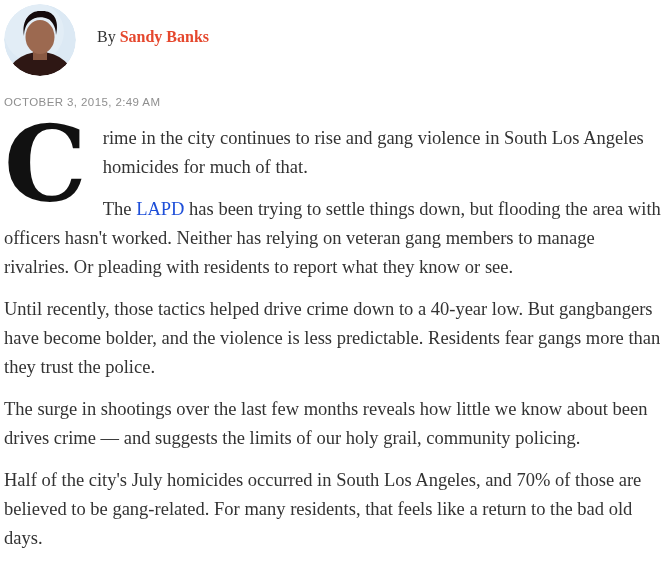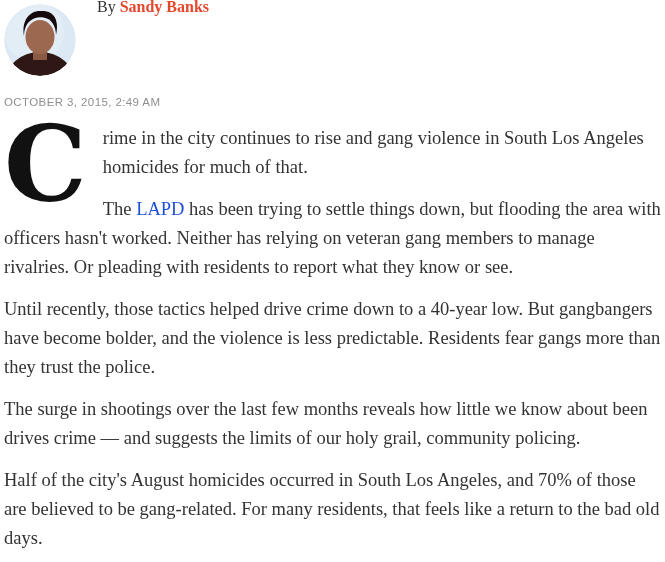--- a/index.html
+++ b/index.html
@@ -16,21 +16,21 @@
     padding: 0;
     box-sizing: border-box;
     font-family: "Liberation Serif", serif;
   }
   .inner {
     padding: 4px 4px 0 4px;
   }
   
   .byline-row {
     display: flex;
-    align-items: flex-start;
+    align-items: center;
     gap: 21px;
     height: 72px;
   }
   .avatar-wrap {
     width: 72px;
     height: 72px;
     border-radius: 50%;
     overflow: hidden;
     flex: 0 0 auto;
     cursor: pointer;
@@ -120,17 +120,17 @@
       </div>
     </div>
 
     <div class="timestamp">OCTOBER 3, 2015, 2:49 AM</div>
 
     <div class="article">
       <p><span class="dropcap">C</span><span>rime in the city continues to rise and gang violence in South Los Angeles homicides for much of that.</span></p>
       <p><span>The </span><a class="body-link">LAPD</a><span> has been trying to settle things down, but flooding the area with officers hasn't worked. Neither has relying on veteran gang members to manage rivalries. Or pleading with residents to report what they know or see.</span></p>
       <p>Until recently, those tactics helped drive crime down to a 40-year low. But gangbangers have become bolder, and the violence is less predictable. Residents fear gangs more than they trust the police.</p>
       <p>The surge in shootings over the last few months reveals how little we know about been drives crime — and suggests the limits of our holy grail, community policing.</p>
-      <p>Half of the city's August homicides occurred in South Los Angeles, and 70% of those are believed to be gang-related. For many residents, that feels like a return to the bad old days.</p>
+      <p>Half of the city's July homicides occurred in South Los Angeles, and 70% of those are believed to be gang-related. For many residents, that feels like a return to the bad old days.</p>
     </div>
 
   </div>
 </div>
 
 </body></html>

